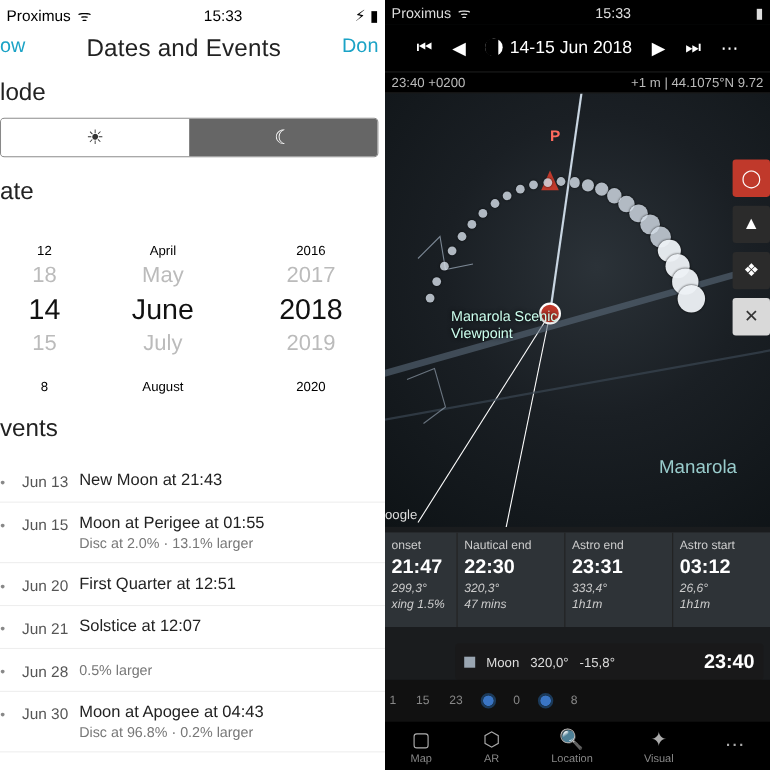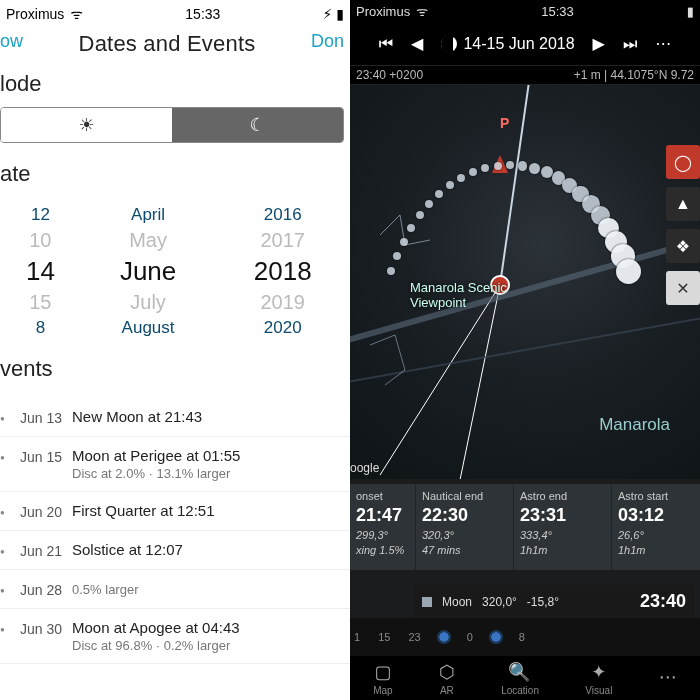--- a/index.html
+++ b/index.html
@@ -17,21 +17,21 @@
   .l-nav .back { color:#1ba3c6; font-weight:400; }
   .l-nav .title { flex:1; text-align:center; font-size:22px; color:#222; font-weight:400; letter-spacing:0.2px;}
   .l-nav .done { color:#1ba3c6; }
   .l-section { font-size:22px; padding: 4px 0 10px 0; color:#222; font-weight:400; }
   .seg { display:flex; border:1px solid #888; border-radius:4px; overflow:hidden; margin: 0 6px 14px 0; height:36px; }
   .seg .seg-btn { flex:1; display:flex; align-items:center; justify-content:center; background:#fff; color:#333; font-size:18px; cursor:pointer;}
   .seg .seg-btn.active-dark { background:#666; color:#fff; }
   .picker { display:flex; text-align:center; padding: 8px 0 14px 0; align-items:center; }
   .picker .col { flex:1; display:flex; flex-direction:column; gap:4px; }
   .picker .col.day { flex:0.6; }
-  .picker .faded2 { color:#0c4a6e; font-size:17px; }
+  .picker .faded2 { color:#000000; font-size:12px;margin-top:16px; }
   .picker .faded1 { color:#bbb; font-size:20px; }
   .picker .sel { color:#111; font-size:26px; font-weight:400; }
   .events-list { padding-top:6px; }
   .ev-row { display:flex; align-items:flex-start; padding:10px 0; border-bottom:1px solid #eee; }
   .ev-date { width:62px; font-size:14px; color:#555; padding-top:2px; text-align:left; padding-left:10px;}
   .ev-body { flex:1; font-size:15px; color:#222; }
   .ev-sub { color:#777; font-size:13px; padding-top:2px; }
   .bullet { width:10px; color:#888; font-size:8px; padding-top:6px; }
 
   
@@ -102,21 +102,21 @@
       </div>
     <div class="seg-btn active-dark">
         <span>☾</span>
       </div>
   </div>
 
   <div class="l-section">ate</div>
   <div class="picker">
     <div class="col day">
       <div class="faded2">12</div>
-      <div class="faded1">10</div>
+      <div class="faded1">18</div>
       <div class="sel">14</div>
       <div class="faded1">15</div>
       <div class="faded2">8</div>
     </div>
     <div class="col">
       <div class="faded2">April</div>
       <div class="faded1">May</div>
       <div class="sel">June</div>
       <div class="faded1">July</div>
       <div class="faded2">August</div>

